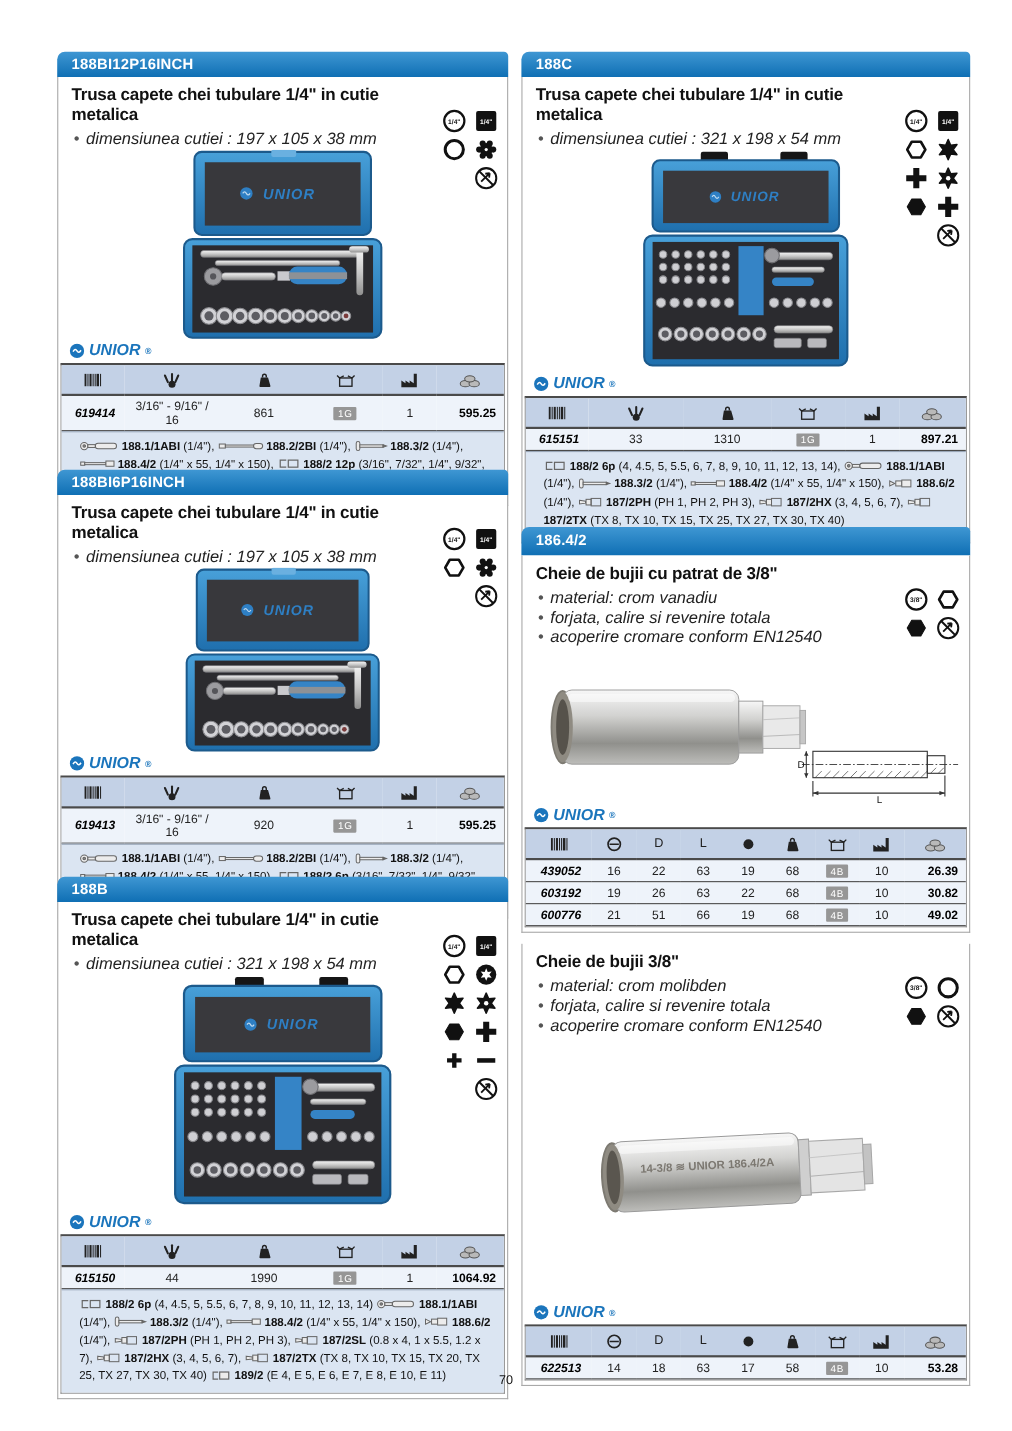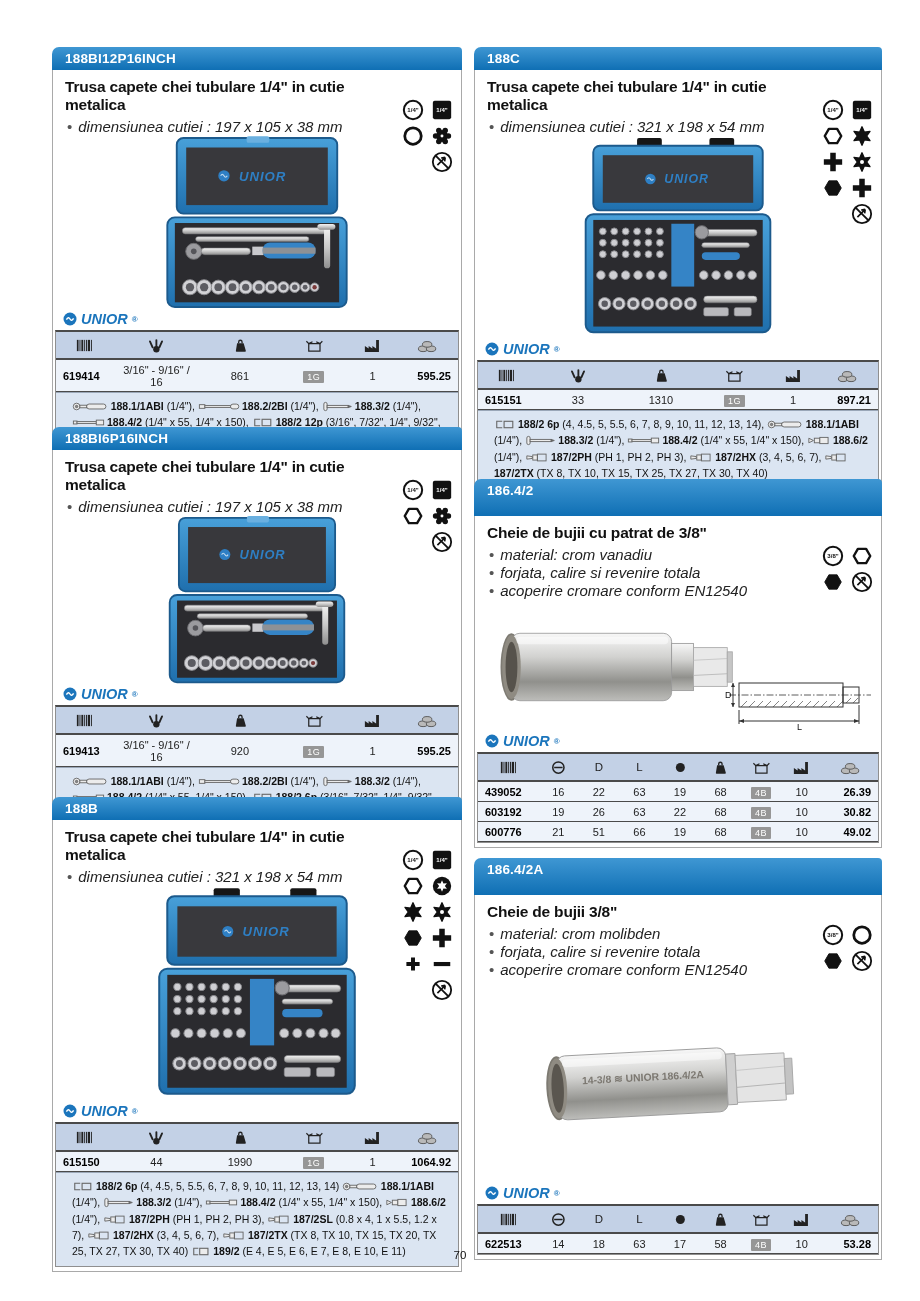--- a/index.html
+++ b/index.html
@@ -5,42 +5,42 @@
   html,body{margin:0;padding:0;background:#fff;}
   body{font-family:"Liberation Sans",sans-serif;color:#111;}
   #page{width:920px;height:1301px;position:relative;box-sizing:border-box;padding:47px 0 0 52px;display:flex;gap:12px;background:#fff;}
   .col{display:flex;flex-direction:column;}
   .colL{width:410px;}
   .colR{width:408px;}
   .card{position:relative;display:flex;flex-direction:column;box-sizing:border-box;}
   .h372{height:372px}.h362{height:362px}.h468{height:468px}
   .h410{height:410px}.h369{height:369px}.h402{height:402px}
   .mb8{margin-bottom:8px}.mb22{margin-bottom:22px}.mb10{margin-bottom:10px}
-  .chead{background:linear-gradient(#3f97d3,#0f6fb4);color:#fff;font-weight:bold;font-size:13.5px;height:37px;line-height:23px;padding-left:13px;border-radius:7px 4px 0 0;letter-spacing:.2px;}
+  .chead{background:linear-gradient(#3f97d3,#0f6fb4);color:#fff;font-weight:bold;font-size:13.5px;height:26px;line-height:23px;padding-left:13px;border-radius:7px 4px 0 0;letter-spacing:.2px;}
   .cbody{flex:1;border:1px solid #a9a9a9;border-top:none;display:flex;flex-direction:column;position:relative;background:#fff;padding:0 0 2px 0;box-sizing:border-box;}
   .ptitle{font-size:15.5px;font-weight:bold;margin:8px 106px 0 12px;letter-spacing:-.2px;}
   .bullets{list-style:none;margin:3px 106px 0 14px;padding:0;font-style:italic;font-size:15px;color:#222;}
   .bullets li{margin:1px 0;}
   .bullets li::before{content:"•";color:#555;margin-right:6px;font-style:normal;}
   .atticons{position:absolute;top:29px;right:7px;display:grid;grid-template-columns:24px 24px;gap:4px 5px;justify-items:center;}
   .aicon{width:22px;height:22px;}
   .aicon svg{width:22px;height:22px;display:block;}
   .aicon:last-child{grid-column:2;}
   .imgzone{flex:1;display:flex;align-items:center;justify-content:center;position:relative;overflow:hidden;}
   .imgzone.spark{justify-content:flex-start;padding-left:6px;}
   .tdraw{position:absolute;right:6px;bottom:2px;}
   .ulogo{display:flex;align-items:center;gap:4px;color:#1b75bc;font-weight:bold;font-style:italic;font-size:14.5px;margin:0 0 3px 10px;}
   .ulogo sup{font-size:8px;font-style:normal;}
   .umark{width:14px;height:14px;}
   .tablewrap{margin:0 2px 2px 2px;border:1px solid #8f8f8f;border-top:2px solid #4a4a4a;}
   table.spec{width:100%;border-collapse:collapse;table-layout:fixed;font-size:11px;}
   table.spec th{background:#c3d1e6;border-bottom:2px solid #4a4a4a;padding:3px 2px;height:20px;vertical-align:middle;font-weight:normal;font-size:11.5px;color:#222;}
   table.spec th svg{height:15px;display:inline-block;vertical-align:middle;}
   table.spec td{background:#eef3fa;text-align:center;padding:3.5px 3px;border-bottom:1.5px solid #4a4a4a;color:#222;}
-  table.spec td:first-child{font-weight:bold;text-align:left;padding-left:7px;color:#000;}
+  table.spec td:first-child{font-weight:bold;text-align:center;padding-left:7px;color:#000;font-style:italic;}
   table.spec td:last-child{font-weight:bold;text-align:right;padding-right:7px;color:#000;}
   .spec6 th:nth-child(1),.spec6 td:nth-child(1){width:14%;}
   .spec6 th:nth-child(2),.spec6 td:nth-child(2){width:22%;}
   .spec6 th:nth-child(3),.spec6 td:nth-child(3){width:20%;}
   .spec6 th:nth-child(4),.spec6 td:nth-child(4){width:17%;}
   .spec6 th:nth-child(5),.spec6 td:nth-child(5){width:12%;}
   .spec6 th:nth-child(6),.spec6 td:nth-child(6){width:15%;}
   .spec9 th:nth-child(1),.spec9 td:nth-child(1){width:14%;}
   .spec9 td:nth-child(n+2){width:9.5%;}
   .spec9 th:last-child,.spec9 td:last-child{width:13%;}
@@ -1037,21 +1037,20 @@
                   <td>10</td>
                   <td>49.02</td>
                 </tr>
               </tbody>
             </table>
         </div>
       </div>
     </section>
 
     <section class="card h402">
-      <div class="chead">186.4/2A</div>
       <div class="cbody">
         <h2 class="ptitle">Cheie de bujii 3/8"</h2>
         <ul class="bullets">
             <li>material: crom molibden</li>
             <li>forjata, calire si revenire totala</li>
             <li>acoperire cromare conform EN12540</li>
           </ul>
         <div class="atticons">
             <span class="aicon">
               <svg viewBox="0 0 24 24">

